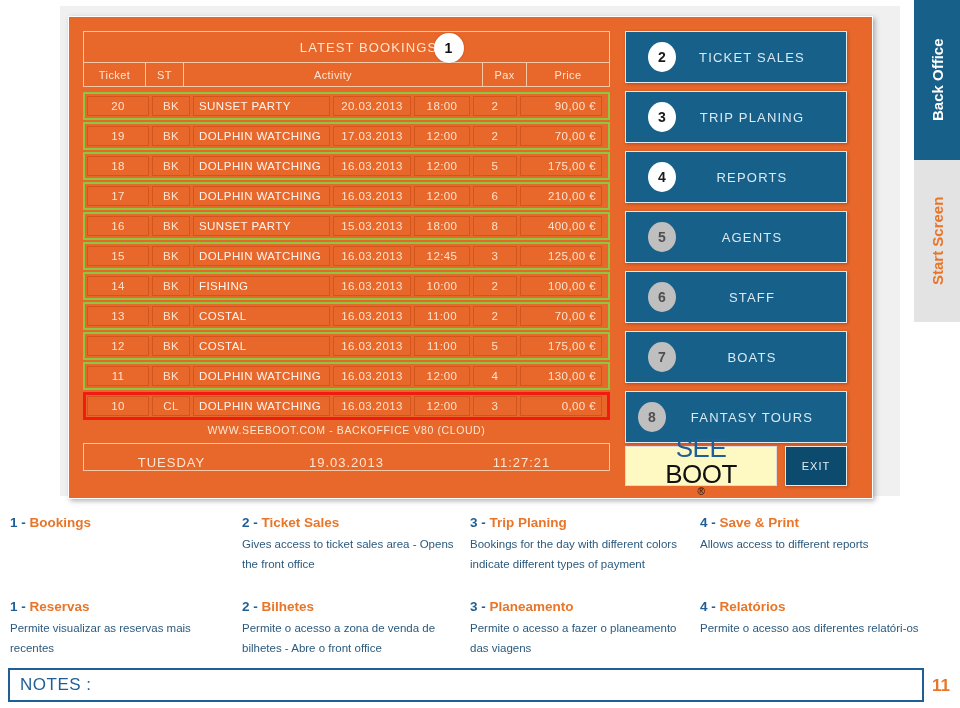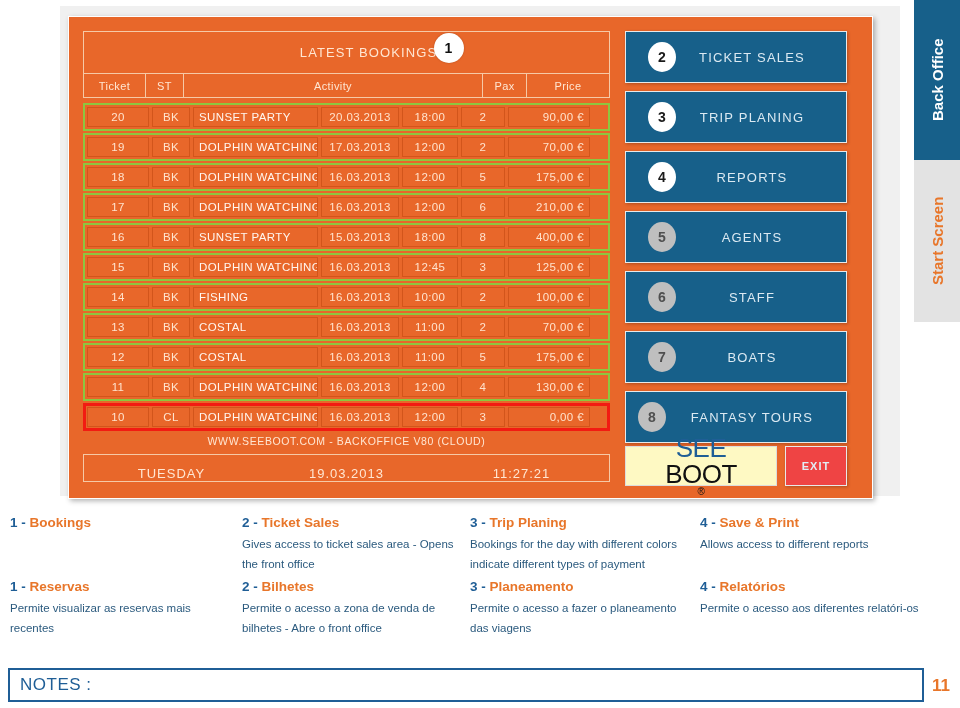--- a/index.html
+++ b/index.html
@@ -30,21 +30,21 @@
   }
 
   
   .bookings {
     position: absolute;
     left: 14px; top: 14px;
     width: 527px; height: 455px;
   }
   .bk-title {
     position: relative;
-    height: 43px;
+    height: 32px;
     border: 1px solid #f6c9a6;
     color: #ffe6d2;
     font-size: 13px;
     letter-spacing: 1.1px;
     display: flex; align-items: center; justify-content: center; padding-left: 44px;
   }
   .badge1 {
     position: absolute;
     left: 350px; top: 1px;
     width: 30px; height: 30px;
@@ -95,21 +95,21 @@
     background: #e8672a;
     border: 1px solid #d2551b;
     margin-right: 3px;
     display: flex; align-items: center;
     font-size: 11.5px;
     color: #ffe3cd;
     letter-spacing: .4px;
     padding: 0 5px;
     overflow: hidden; white-space: nowrap;
   }
-  .bk-row > div:last-child { margin-right: 16px; }
+  .bk-row > div:last-child { margin-right: 4px; }
   .bk-row .c-ticket, .bk-row .c-st, .bk-row .c-time,
   .bk-row .c-pax, .bk-row .c-date { justify-content: center; }
   .bk-row .c-price { justify-content: flex-end; }
   .bk-row .c-act   { justify-content: flex-start; color:#fff6ef; }
 
   .bk-url {
     margin-top: 4px;
     text-align: center;
     color: #ffe6d2;
     font-size: 10.5px;
@@ -179,28 +179,27 @@
     letter-spacing: -0.5px;
     line-height: 1;
     flex-direction: column;
   }
   .logo .see { color: #1f5e96; }
   .logo .boot { color: #111111; }
   .logo .reg { color:#111; font-size: 10px; vertical-align: bottom; }
   .exitbtn {
     margin-left: 8px;
     flex: 1;
-    background: #ef4444;
+    background: #0c4a6e;
     border: 1px solid #e9e9e9;
     color: #e2edf4;
     font-size: 11px;
     letter-spacing: 1px;
     display: flex; align-items: center; justify-content: center;
     box-shadow: 1px 1px 3px rgba(0,0,0,.25);
-    font-weight: bold;
   }
 
   
   .vtabs {
     position: absolute;
     left: 914px; top: 0;
     width: 46px; height: 322px;
   }
   .vtab {
     width: 46px;
@@ -217,21 +216,21 @@
   
   .desc {
     position: absolute;
     left: 10px;
     width: 940px;
     display: grid;
     grid-template-columns: 232px 228px 230px 250px;
     margin-top: 13px;
   }
   .desc.en { top: 502px; }
-  .desc.pt { top: 566px; }
+  .desc.pt { top: 586px; }
   .dcol { padding-right: 10px; }
   .dhead {
     font-size: 13.5px; font-weight: 700;
     color: #e8762a;
     margin-bottom: 5px;
   }
   .dhead .num { color: #1f5e96; }
   .dbody {
     font-size: 11.5px;
     color: #2b5a7e;

